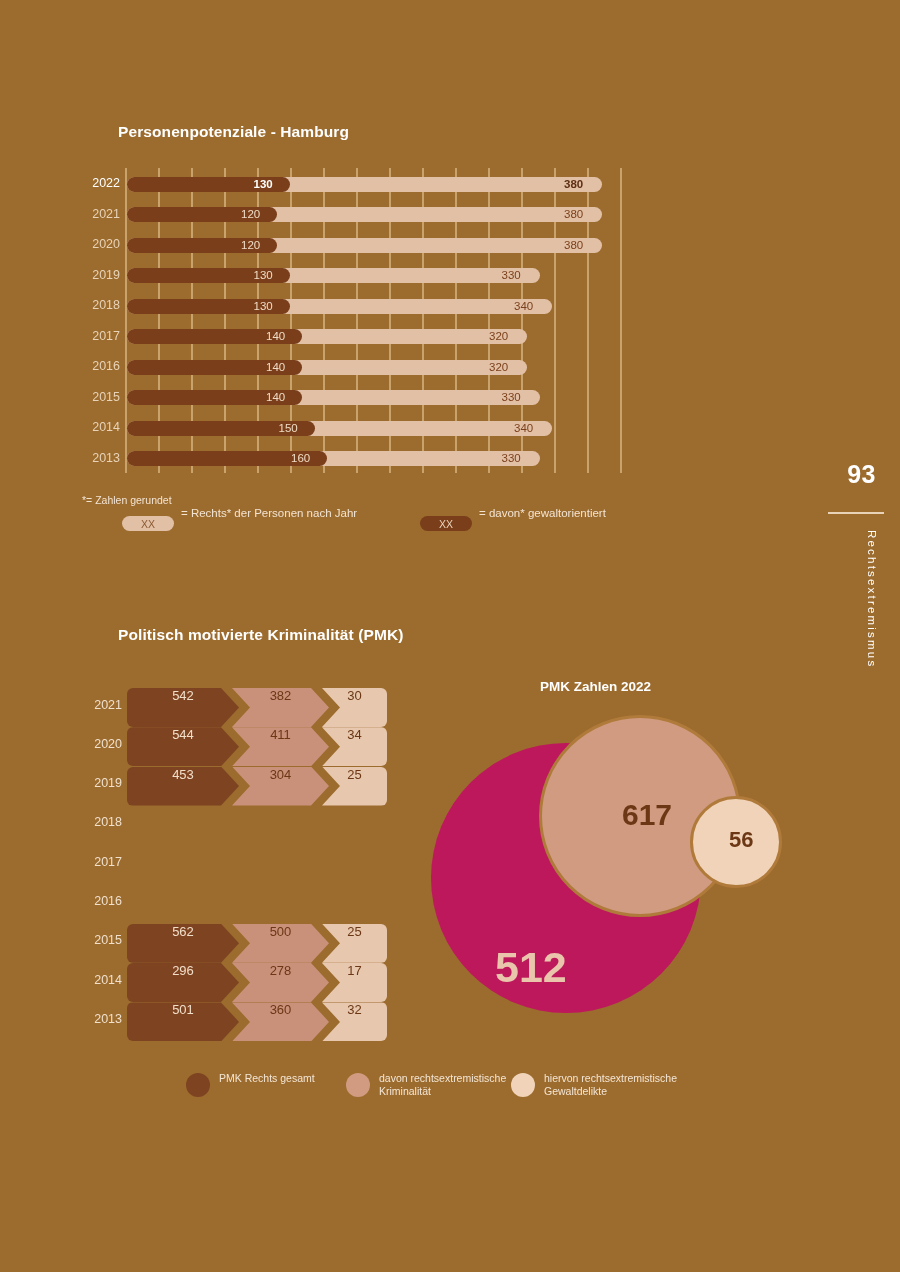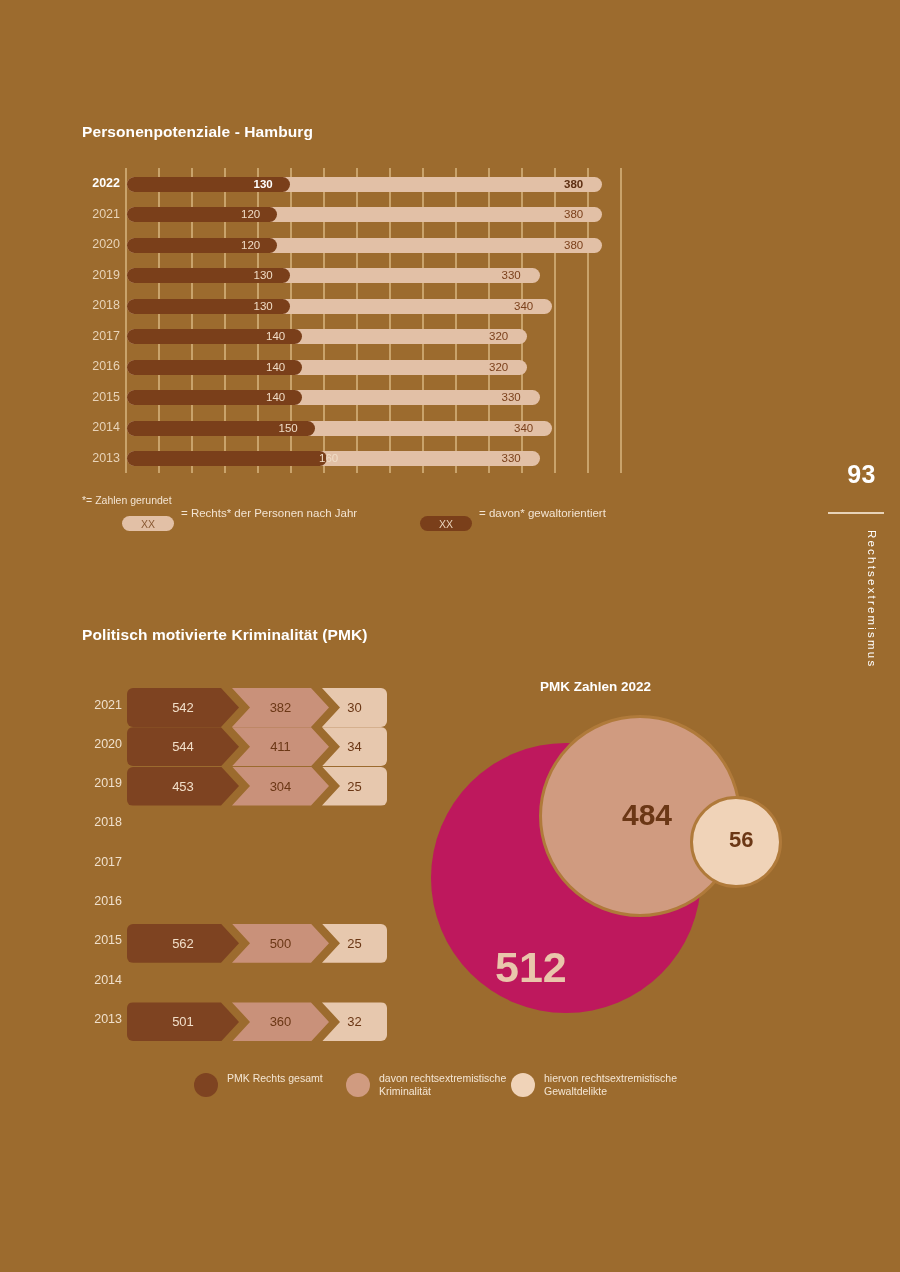--- a/index.html
+++ b/index.html
@@ -9,36 +9,37 @@
     font-family:"Liberation Sans", sans-serif;
     position:relative;overflow:hidden;
     -webkit-font-smoothing:antialiased;
   }
   .page{position:absolute;inset:0;}
 
   
   .section-title{
     position:absolute;color:#FFFFFF;font-weight:bold;font-size:15.5px;
     letter-spacing:.1px;
+    margin-left:36px;
   }
   #title-personen{left:82px;top:123px;}
   #title-pmk{left:82px;top:626px;}
 
   
   #bar-chart{position:absolute;left:82px;top:168px;width:600px;height:305px;}
   .grid-layer{position:absolute;left:43px;top:0;width:525px;height:305px;}
   .gridline{position:absolute;top:0;bottom:0;width:1.5px;background:#C9A36B;}
   .bar-rows{position:absolute;left:0;top:0;width:600px;}
   .bar-row{position:relative;height:30.5px;}
   .bar-year{
     position:absolute;left:0;top:0;width:38px;height:30.5px;
     display:flex;align-items:center;justify-content:flex-end;
     font-size:12.5px;color:#E8D3B8;
   }
-  .bar-row.current .bar-year{color:#FFFFFF;font-weight:bold;}
+  .bar-row.current .bar-year{color:#FFFFFF;font-weight:normal;}
   .bar-track{position:absolute;left:45px;top:8.5px;height:15px;}
   .bar-outer{
     position:absolute;left:0;top:0;height:15px;border-radius:8px;
     background:#E2C0A6;
   }
   .bar-inner{
     position:absolute;left:0;top:0;height:15px;border-radius:8px;
     background:#7A3F1A;
   }
   .bar-val{
@@ -82,21 +83,21 @@
   #pmk-rows{position:absolute;left:82px;top:688px;width:320px;}
   .pmk-row{position:relative;height:39.3px;}
   .pmk-year{
     position:absolute;left:0;top:0;width:40px;height:33px;
     display:flex;align-items:center;justify-content:flex-end;
     font-size:12.5px;color:#F0E0CC;
   }
   .pmk-bar{position:absolute;left:45px;top:0;width:260px;height:33px;}
   .pmk-seg{
     position:absolute;top:0;height:39px;
-    display:flex;align-items:center;justify-content:center;
+    display:flex;justify-content:center;
     font-size:13px;
   }
   .pmk-seg span{position:relative;z-index:2;}
   .seg-a{
     left:0;width:112px;background:#7E4321;color:#F2DFC9;
     border-radius:6px 0 0 6px;
     clip-path:polygon(0 0,94px 0,112px 50%,94px 100%,0 100%);
   }
   .seg-b{
     left:105px;width:97px;background:#C9917A;color:#6B3715;
@@ -129,21 +130,21 @@
   }
   #circ-total .cv{color:#E9C6AB;font-size:43px;font-weight:bold;position:absolute;left:64px;top:200px;}
   #circ-krim .cv{color:#6B3715;font-size:30px;font-weight:bold;position:absolute;left:80px;top:80px;}
   #circ-gewalt .cv{color:#6B3715;font-size:22px;font-weight:bold;position:absolute;left:36px;top:28px;}
 
   
   #pmk-legend{position:absolute;left:186px;top:1072px;width:540px;height:40px;}
   .bl-item{position:absolute;top:0;display:flex;align-items:flex-start;gap:9px;}
   .bl-dot{width:24px;height:24px;border-radius:50%;flex:none;margin-top:1px;}
   .bl-text{font-size:10.5px;color:#F4E6D4;line-height:1.25;max-width:135px;}
-  #bl-1{left:8px;}
+  #bl-1{left:0;}
   #bl-2{left:160px;}
   #bl-3{left:325px;}
   #bl-1 .bl-dot{background:#7E4321;}
   #bl-2 .bl-dot{background:#D09B80;}
   #bl-3 .bl-dot{background:#F0D3B8;}
 
   #pmk-source{
     position:absolute;left:0;right:0;top:1136px;text-align:center;
     font-size:10.5px;color:#F4E6D4;
   }
@@ -255,21 +256,21 @@
             <div class="bar-val outer-val" style="left: 387px;">340</div>
             <div class="bar-val inner-val" style="left: 151.5px;">150</div>
           </div>
         </div>
         <div class="bar-row">
           <div class="bar-year">2013</div>
           <div class="bar-track" style="width: 525px;">
             <div class="bar-outer" style="width: 412.5px;"></div>
             <div class="bar-inner" style="width: 200px;"></div>
             <div class="bar-val outer-val" style="left: 374.5px;">330</div>
-            <div class="bar-val inner-val" style="left: 164px; margin-left: 28px;">160</div>
+            <div class="bar-val inner-val" style="left: 164px;">160</div>
           </div>
         </div>
       </div>
   </div>
 
   <div id="bar-legend">
     <div class="lg-item" id="lg-anzahl">
       <div class="lg-chip light">XX</div>
       <div class="lg-text">= Rechts* der Personen nach Jahr</div>
     </div>
@@ -347,20 +348,31 @@
           <div class="pmk-seg seg-b">
             <span>500</span>
           </div>
           <div class="pmk-seg seg-c">
             <span>25</span>
           </div>
         </div>
       </div>
       <div class="pmk-row">
         <div class="pmk-year">2014</div>
+        <div class="pmk-bar">
+          <div class="pmk-seg seg-a">
+            <span>296</span>
+          </div>
+          <div class="pmk-seg seg-b">
+            <span>278</span>
+          </div>
+          <div class="pmk-seg seg-c">
+            <span>17</span>
+          </div>
+        </div>
       </div>
       <div class="pmk-row">
         <div class="pmk-year">2013</div>
         <div class="pmk-bar">
           <div class="pmk-seg seg-a">
             <span>501</span>
           </div>
           <div class="pmk-seg seg-b">
             <span>360</span>
           </div>
@@ -370,21 +382,21 @@
         </div>
       </div>
     </div>
 
   <div id="circ-title">PMK Zahlen 2022</div>
   <div id="circles">
     <div class="circ" id="circ-total">
       <span class="cv">512</span>
     </div>
     <div class="circ" id="circ-krim">
-      <span class="cv">484</span>
+      <span class="cv">617</span>
     </div>
     <div class="circ" id="circ-gewalt">
       <span class="cv">56</span>
     </div>
   </div>
 
   <div id="pmk-legend">
     <div class="bl-item" id="bl-1">
       <div class="bl-dot"></div>
       <div class="bl-text">PMK Rechts gesamt</div>

